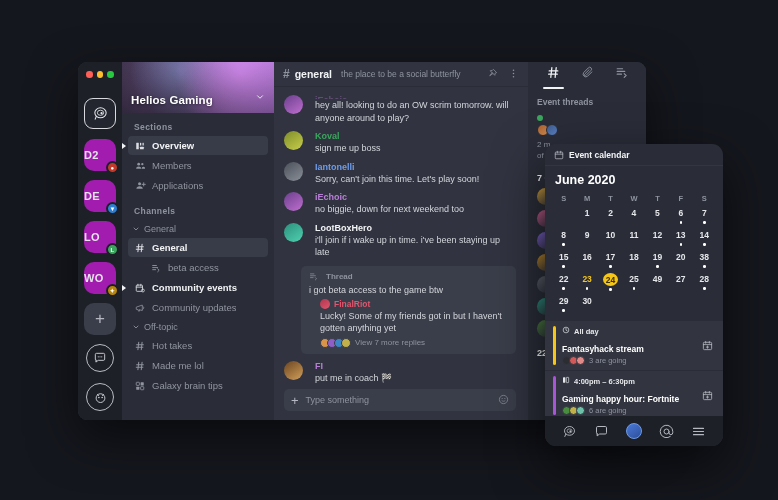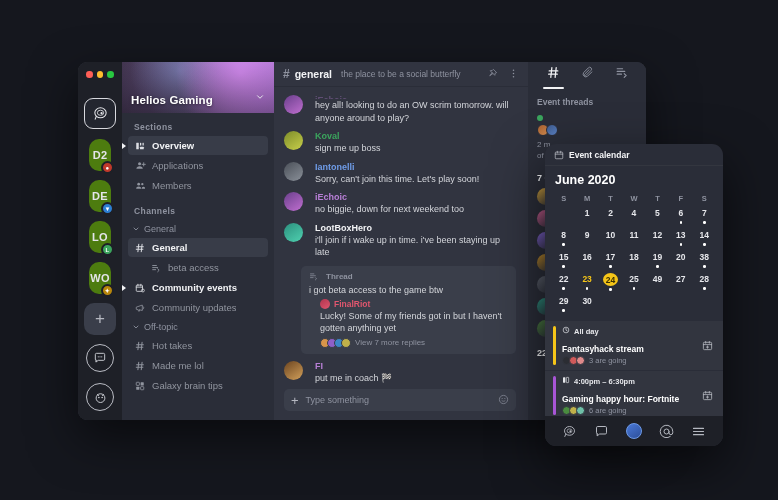--- a/index.html
+++ b/index.html
@@ -29,24 +29,24 @@
     position: relative;
   }
   .rail-top { height: 30px; }
   .home-badge {
     width: 32px; height: 32px; border-radius: 9px;
     border: 1.5px solid #d8d9de; background: #23262f;
     display: flex; align-items: center; justify-content: center;
     margin-bottom: 10px;
   }
   .server-pill {
-    position: relative; width: 22px; height: 32px; border-radius: 10px;
-    background: #4d7c0f; color: #e4e5e9;
+    position: relative; width: 32px; height: 32px; border-radius: 10px;
+    background: #a21caf; color: #e4e5e9;
     font-size: 11px; font-weight: 700; letter-spacing: .3px;
-    display: flex; align-items: center; justify-content: center;
+    display: flex; align-items: center; 
     margin-bottom: 9px; cursor: pointer;
   }
   .server-pill .dot-badge {
     position: absolute; right: -3px; bottom: -3px;
     width: 13px; height: 13px; border-radius: 50%;
     border: 2px solid #1e2027;
     font-size: 6px; color: #fff;
     display: flex; align-items: center; justify-content: center;
   }
   .add-pill {
@@ -308,37 +308,37 @@
                   <rect x="12" y="4" width="3" height="7" rx="1" fill="#dcdee3"></rect>
                   <rect x="18" y="4" width="3" height="7" rx="1" fill="#dcdee3"></rect>
                   <rect x="12" y="14" width="9" height="6" rx="1" fill="#dcdee3"></rect>
                 </svg>
               </span>
               <span class="txt">Overview</span>
             </div>
             <div class="ch-row">
               <span class="ic">
                 <svg width="11" height="11" viewBox="0 0 24 24">
-                  <circle cx="10" cy="8" r="3.3" fill="#91959f"></circle>
-                  <path d="M3 19c0-3.4 3-5.4 7-5.4s7 2 7 5.4z" fill="#91959f"></path>
-                  <path d="M19 6v7M15.5 9.5h7" stroke="#91959f" stroke-width="2" stroke-linecap="round"></path>
-                </svg>
-              </span>
-              <span class="txt">Applications</span>
-            </div>
-            <div class="ch-row">
-              <span class="ic">
-                <svg width="11" height="11" viewBox="0 0 24 24">
                   <circle cx="8" cy="9" r="3" fill="#91959f"></circle>
                   <circle cx="16" cy="9" r="2.5" fill="#91959f"></circle>
                   <path d="M2.5 19c0-3.2 2.5-5 5.5-5s5.5 1.8 5.5 5z" fill="#91959f"></path>
                   <path d="M14.5 19c0-2.6 1.4-4.4 4-4.4s3.5 1.8 3.5 4.4z" fill="#91959f"></path>
                 </svg>
               </span>
               <span class="txt">Members</span>
+            </div>
+            <div class="ch-row">
+              <span class="ic">
+                <svg width="11" height="11" viewBox="0 0 24 24">
+                  <circle cx="10" cy="8" r="3.3" fill="#91959f"></circle>
+                  <path d="M3 19c0-3.4 3-5.4 7-5.4s7 2 7 5.4z" fill="#91959f"></path>
+                  <path d="M19 6v7M15.5 9.5h7" stroke="#91959f" stroke-width="2" stroke-linecap="round"></path>
+                </svg>
+              </span>
+              <span class="txt">Applications</span>
             </div>
           </div>
         <div class="ch-group-label spaced">Channels</div>
         <div id="categories-list">
             <div class="cat-row">
               <svg width="8" height="8" viewBox="0 0 24 24">
                 <path d="M6 9l6 6 6-6" fill="none" stroke="#8f93a0" stroke-width="2.6" stroke-linecap="round"></path>
               </svg>
               <span>General</span>
             </div>

